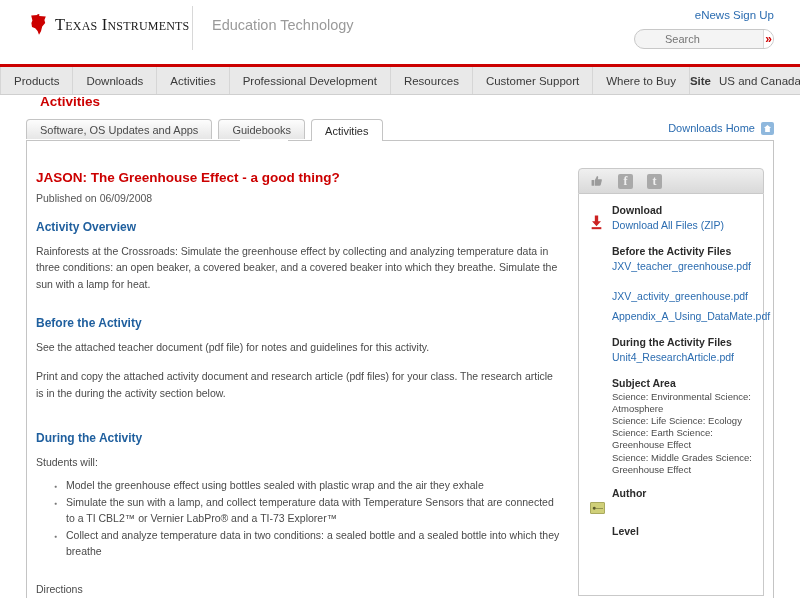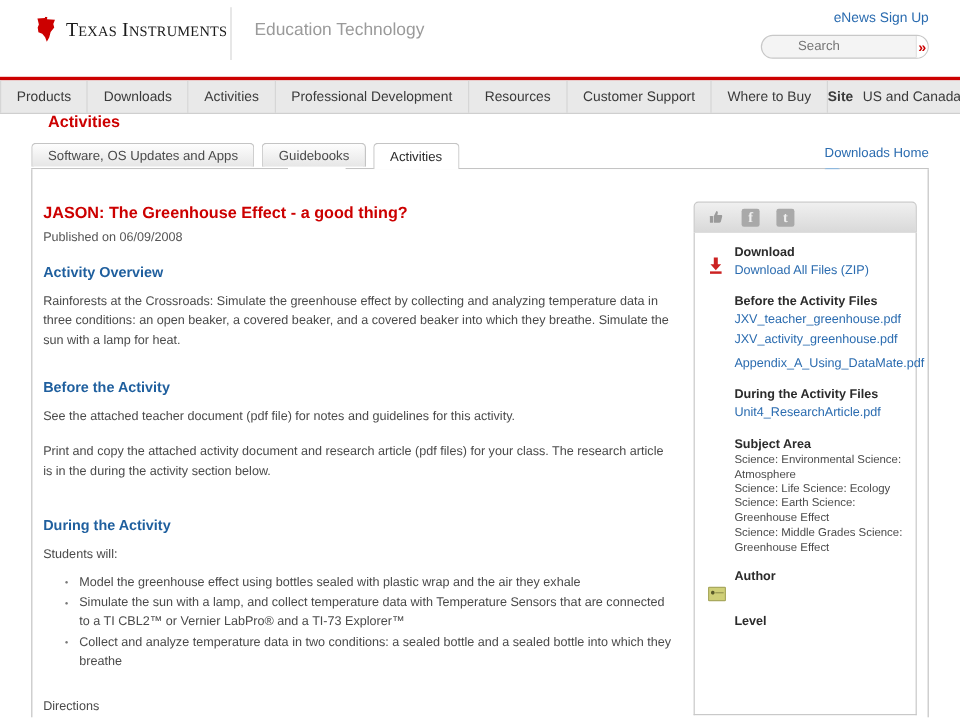--- a/index.html
+++ b/index.html
@@ -130,21 +130,21 @@
     position: absolute; left: 26px; top: 140px;
     width: 748px; height: 1px; background: #c4c4c4;
   }
   .tab-underline-mask {
     position: absolute; left: 240px; top: 140px;
     width: 48px; height: 2px; background: #ffffff; z-index: 4;
   }
   .downloads-home {
     position: absolute; right: 26px; top: 122px;
     display: flex; align-items: flex-start; gap: 6px;
-    font-size: 11px; color: #2b6cb0; cursor: pointer; flex-direction: column;
+    font-size: 11px; color: #2b6cb0; cursor: pointer;
   }
   .home-icon {
     width: 13px; height: 13px; border-radius: 2px;
     background: #8fb8dd;
     display: flex; align-items: center; justify-content: center;
   }
 
   
   .panel {
     position: absolute; left: 26px; top: 141px;
@@ -355,21 +355,21 @@
         </div>
         <div>
           <div class="sb-head">Download</div>
           <a class="sb-link" href="#">Download All Files (ZIP)</a>
         </div>
       </div>
 
       <div class="sb-indent sb-block">
         <div class="sb-head">Before the Activity Files</div>
         <a class="sb-link" href="#">JXV_teacher_greenhouse.pdf</a>
-        <a class="sb-link" href="#" style="margin-top:1px">JXV_activity_greenhouse.pdf</a>
+        <a class="sb-link" href="#" style="margin-top:14px">JXV_activity_greenhouse.pdf</a>
         <a class="sb-link" href="#" style="margin-top:5px">Appendix_A_Using_DataMate.pdf</a>
       </div>
 
       <div class="sb-indent sb-block">
         <div class="sb-head">During the Activity Files</div>
         <a class="sb-link" href="#">Unit4_ResearchArticle.pdf</a>
       </div>
 
 
       <div class="sb-indent sb-block">

